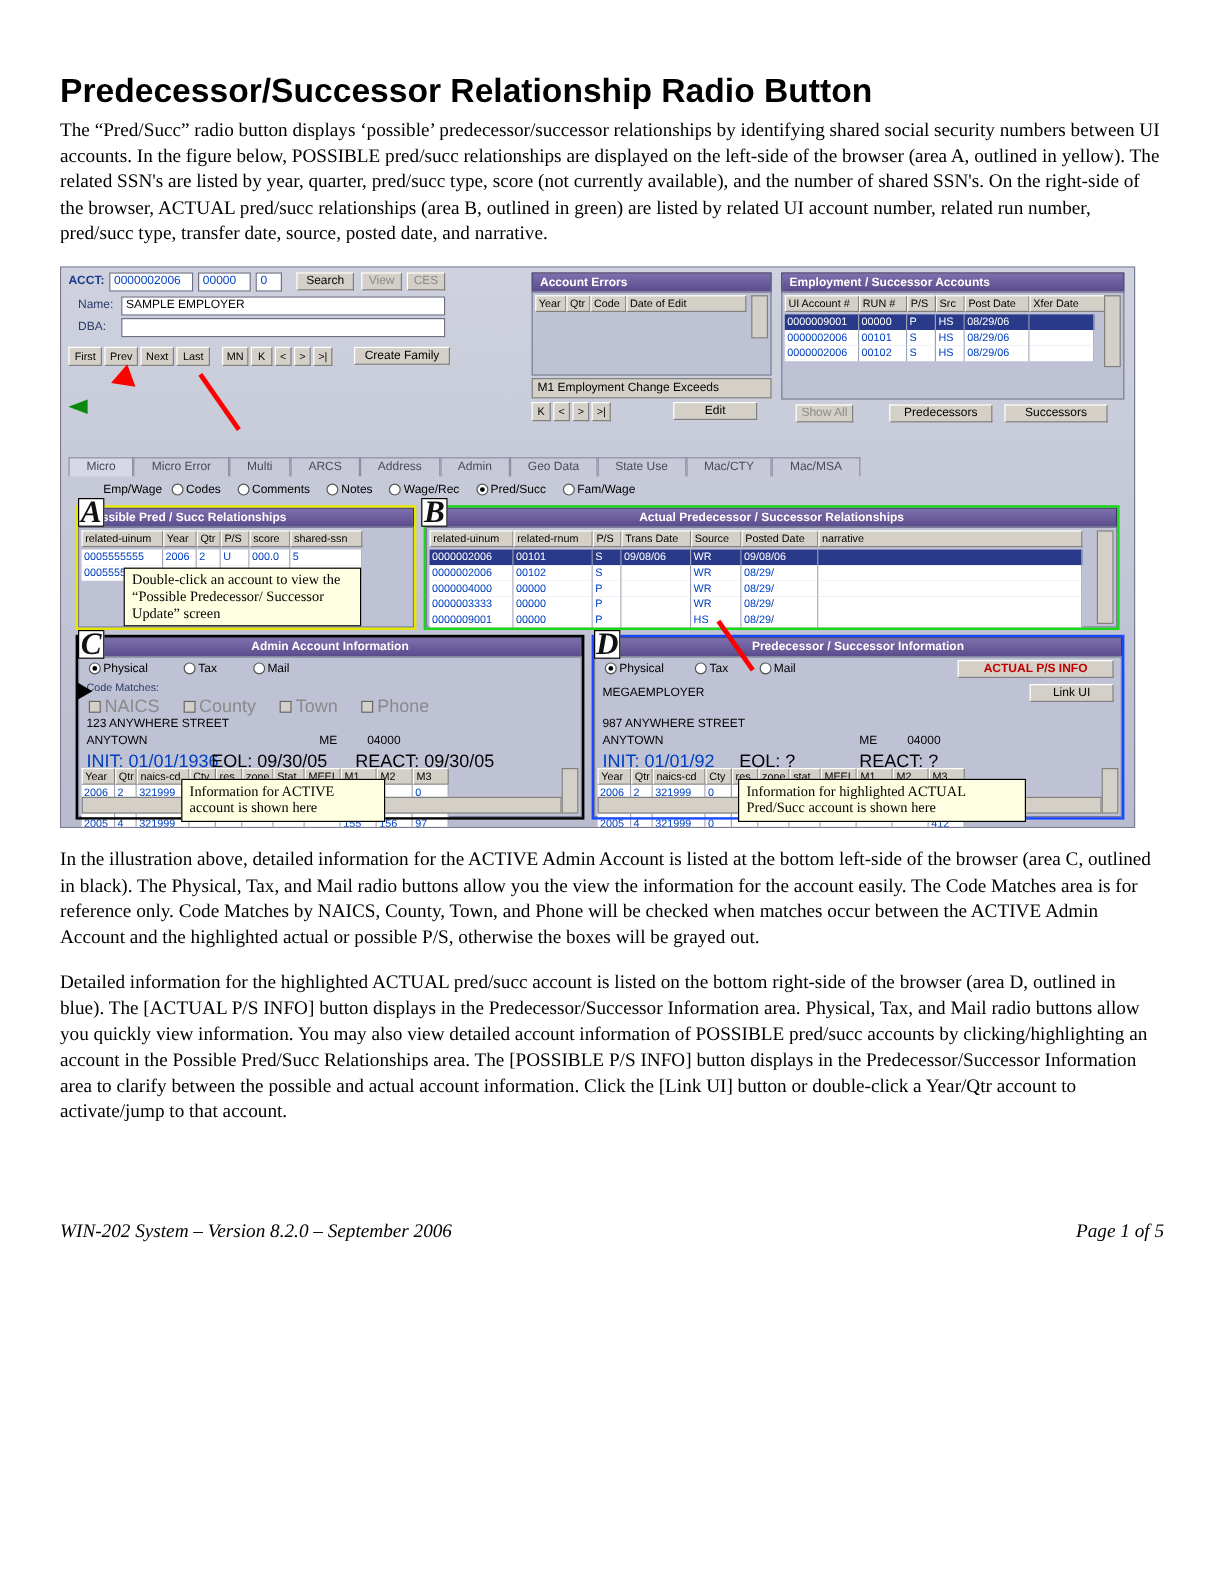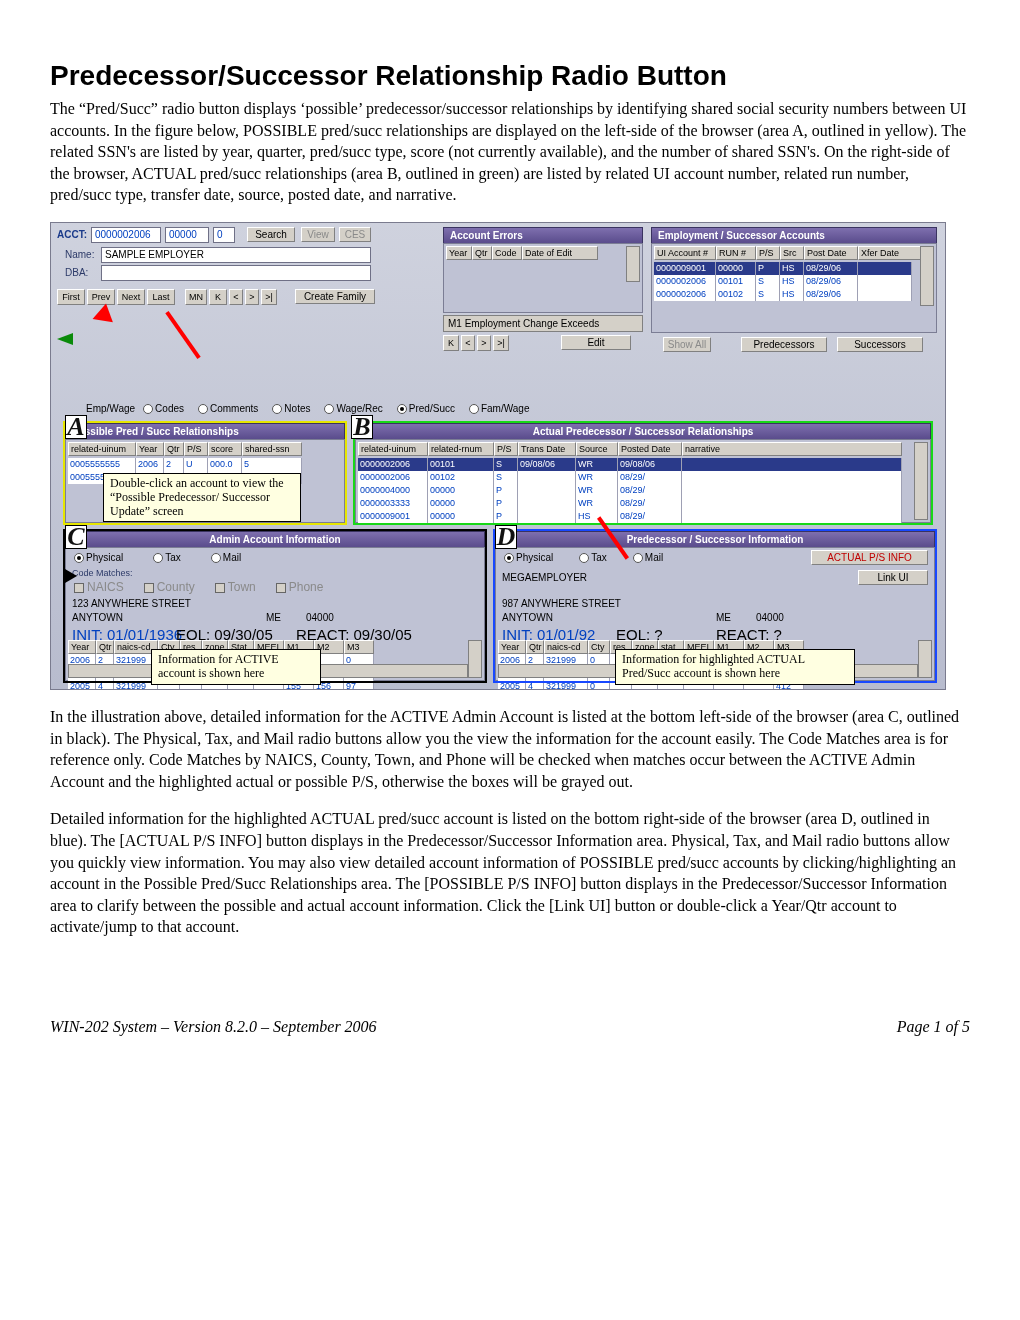--- a/index.html
+++ b/index.html
@@ -176,21 +176,21 @@
     <div class="navbtn" style="width:16px">&gt;|</div>
   </div>
   <div class="btn3d" style="left:244px;top:66px;width:80px">Create Family</div>
 
   <div class="panelhdr errhdr">Account Errors</div>
   <div class="panel" style="left:392px;top:20px;width:200px;height:70px">
     <div class="colhdr" style="left:2px;top:2px">
       <span style="width:26px">Year</span>
       <span style="width:20px">Qtr</span>
       <span style="width:30px">Code</span>
-      <span style="width:76px">Date of Edit</span>
+      <span style="width:100px">Date of Edit</span>
     </div>
     <div class="scrollbar-v" style="right:2px;top:2px;height:36px"></div>
   </div>
   <div class="lblgrey" style="left:392px;top:92px;width:200px;background:#d4d0c8;border:1px solid #808080;padding:2px 4px;color:#000">M1 Employment Change Exceeds</div>
   <div class="navset" style="left:392px;top:112px">
     <div class="navbtn" style="width:16px">K</div>
     <div class="navbtn" style="width:14px">&lt;</div>
     <div class="navbtn" style="width:14px">&gt;</div>
     <div class="navbtn" style="width:16px">&gt;|</div>
   </div>
@@ -234,20 +234,32 @@
       </div>
     <div class="scrollbar-v" style="right:2px;top:2px;height:60px"></div>
   </div>
   <div class="btn3d dis" style="left:612px;top:114px;width:48px">Show All</div>
   <div class="btn3d" style="left:690px;top:114px;width:86px">Predecessors</div>
   <div class="btn3d" style="left:786px;top:114px;width:86px">Successors</div>
 
   <div class="arrow-red-line" style="left:130px;top:84px;width:4px;height:56px;transform:rotate(-35deg)"></div>
   <div class="arrow-red" style="left:40px;top:84px;transform:rotate(70deg)"></div>
 
+  <div class="tabs" id="tabs-row">
+      <div class="tab first">Micro</div>
+      <div class="tab">Micro Error</div>
+      <div class="tab">Multi</div>
+      <div class="tab">ARCS</div>
+      <div class="tab">Address</div>
+      <div class="tab">Admin</div>
+      <div class="tab">Geo Data</div>
+      <div class="tab">State Use</div>
+      <div class="tab">Mac/CTY</div>
+      <div class="tab">Mac/MSA</div>
+    </div>
 
   <div class="radiorow">
     <span class="rlabel">Emp/Wage</span>
     <span id="radios"><span style="margin-right: 14px;"><span class="rad"></span>Codes</span><span style="margin-right: 14px;"><span class="rad"></span>Comments</span><span style="margin-right: 14px;"><span class="rad"></span>Notes</span><span style="margin-right: 14px;"><span class="rad"></span>Wage/Rec</span><span style="margin-right: 14px;"><span class="rad on"></span>Pred/Succ</span><span style="margin-right: 14px;"><span class="rad"></span>Fam/Wage</span></span>
   </div>
 
   <div class="panelhdr" style="left:14px;top:200px;width:280px">Possible Pred / Succ Relationships</div>
   <div class="panel" style="left:14px;top:216px;width:280px;height:84px">
     <div class="colhdr" style="left:2px;top:2px">
       <span style="width:68px">related-uinum</span>
@@ -344,21 +356,21 @@
   <div class="bigB" style="left:300px;top:192px">B</div>
 
   <div class="panelhdr" style="left:14px;top:308px;width:420px;text-align:center">Admin Account Information</div>
   <div class="panel" style="left:14px;top:324px;width:420px;height:134px">
     <div style="position:absolute;left:8px;top:4px;display:flex;gap:30px;color:#000">
       <span><span class="rad on"></span><span>Physical</span></span>
       <span><span class="rad"></span><span>Tax</span></span>
       <span><span class="rad"></span><span>Mail</span></span>
     </div>
     <div style="position:absolute;left:6px;top:20px;font-size:9px;color:#2c3a68">Code Matches:</div>
-    <div style="position:absolute;left:8px;top:32px;display:flex;gap:20px;color:#8a8a8a;font-size:12px">
+    <div style="position:absolute;left:8px;top:32px;display:flex;gap:20px;color:#8a8a8a;font-size:15px">
       <span><span class="chk dis"></span><span>NAICS</span></span>
       <span><span class="chk dis"></span><span>County</span></span>
       <span><span class="chk dis"></span><span>Town</span></span>
       <span><span class="chk dis"></span><span>Phone</span></span>
     </div>
     <div class="lblgrey" style="left:6px;top:50px;color:#000">123 ANYWHERE STREET</div>
     <div class="lblgrey" style="left:6px;top:64px;color:#000">ANYTOWN</div>
     <div class="lblgrey" style="left:200px;top:64px;color:#000">ME</div>
     <div class="lblgrey" style="left:240px;top:64px;color:#000">04000</div>
     <div class="lblgrey mini" style="left:6px;top:78px;color:#0040c0">INIT:  01/01/1936</div>
@@ -426,21 +438,21 @@
   <div class="tri-black" style="left:14px;top:346px"></div>
   <div class="tooltip" style="left:100px;top:426px;width:170px">Information for ACTIVE account is shown here</div>
 
   <div class="panelhdr" style="left:444px;top:308px;width:440px;text-align:center">Predecessor / Successor Information</div>
   <div class="panel" style="left:444px;top:324px;width:440px;height:134px">
     <div style="position:absolute;left:8px;top:4px;display:flex;gap:26px;color:#000">
       <span><span class="rad on"></span><span>Physical</span></span>
       <span><span class="rad"></span><span>Tax</span></span>
       <span><span class="rad"></span><span>Mail</span></span>
     </div>
-    <div class="btn3d" style="right:6px;top:2px;width:117px;color:#c00000;font-weight:normal">ACTUAL P/S INFO</div>
+    <div class="btn3d" style="right:6px;top:2px;width:130px;color:#c00000;font-weight:bold">ACTUAL P/S INFO</div>
     <div class="btn3d" style="right:6px;top:22px;width:70px">Link UI</div>
     <div class="lblgrey" style="left:6px;top:24px;color:#000">MEGAEMPLOYER</div>
     <div class="lblgrey" style="left:6px;top:50px;color:#000">987 ANYWHERE STREET</div>
     <div class="lblgrey" style="left:6px;top:64px;color:#000">ANYTOWN</div>
     <div class="lblgrey" style="left:220px;top:64px;color:#000">ME</div>
     <div class="lblgrey" style="left:260px;top:64px;color:#000">04000</div>
     <div class="lblgrey mini" style="left:6px;top:78px;color:#0040c0">INIT:  01/01/92</div>
     <div class="lblgrey mini" style="left:120px;top:78px;color:#000">EOL:  ?</div>
     <div class="lblgrey mini" style="left:220px;top:78px;color:#000">REACT:  ?</div>
     <div class="colhdr" style="left:2px;top:92px" id="psinfo-bcols">

